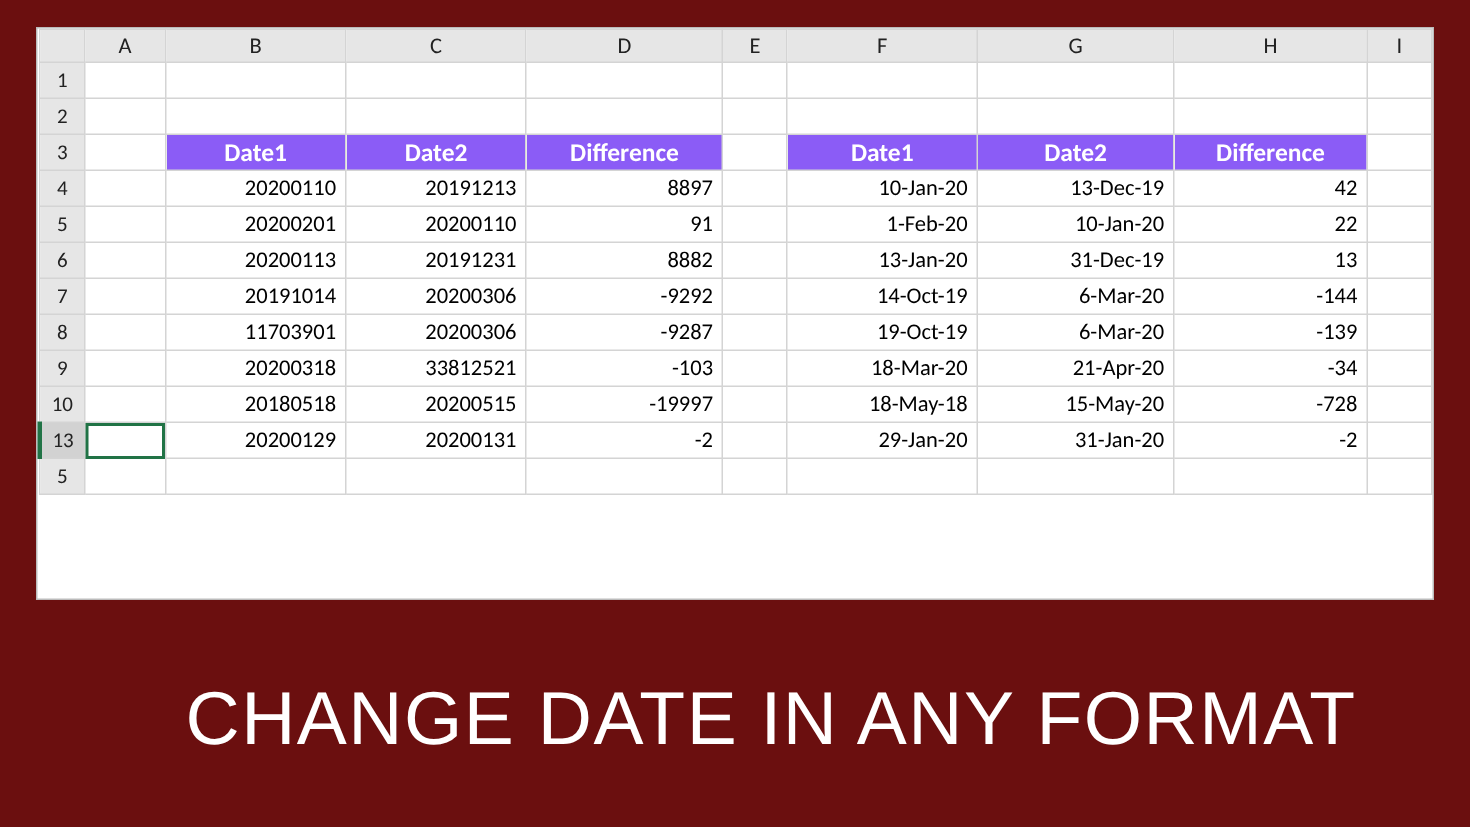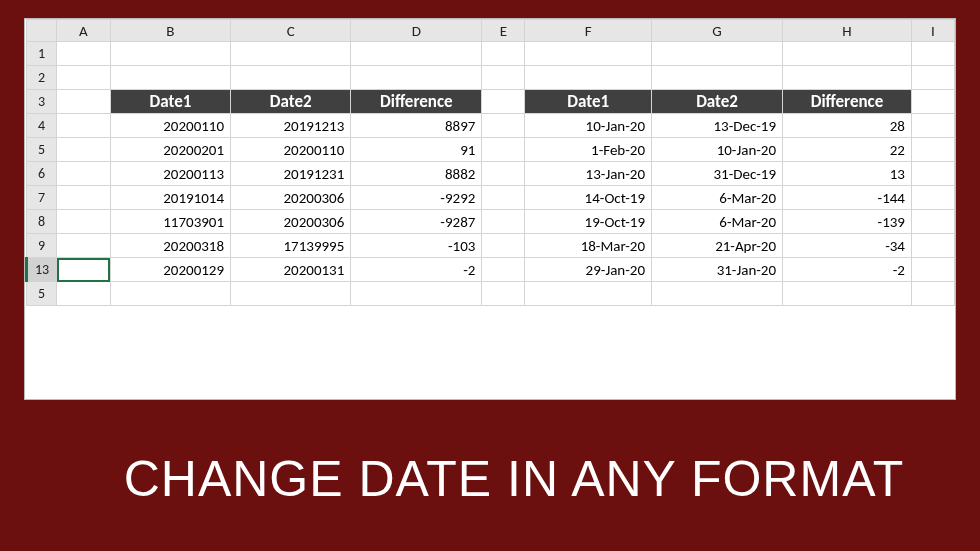--- a/index.html
+++ b/index.html
@@ -51,21 +51,21 @@
       text-align: center;
       font-weight: normal;
       font-size: 14px;
       width: 28px;
     }
     .grid .rowhdr.selected {
       background: #d2d2d2;
       border-left: 3px solid #217346;
     }
     .grid .datahdr {
-      background: #404040;
+      background: #8b5cf6;
       color: #fff;
       font-weight: bold;
       text-align: center;
       font-size: 17px;
     }
     .grid td.cell-sel {
       outline: 2px solid #217346;
       outline-offset: -2px;
     }
     .col-A { width: 50px; }
@@ -166,21 +166,21 @@
         </tr>
         <tr>
           <td class="rowhdr">4</td>
           <td></td>
           <td>20200110</td>
           <td>20191213</td>
           <td>8897</td>
           <td></td>
           <td>10-Jan-20</td>
           <td>13-Dec-19</td>
-          <td>28</td>
+          <td>42</td>
           <td></td>
         </tr>
         <tr>
           <td class="rowhdr">5</td>
           <td></td>
           <td>20200201</td>
           <td>20200110</td>
           <td>91</td>
           <td></td>
           <td>1-Feb-20</td>
@@ -221,26 +221,38 @@
           <td></td>
           <td>19-Oct-19</td>
           <td>6-Mar-20</td>
           <td>-139</td>
           <td></td>
         </tr>
         <tr>
           <td class="rowhdr">9</td>
           <td></td>
           <td>20200318</td>
-          <td>17139995</td>
+          <td>33812521</td>
           <td>-103</td>
           <td></td>
           <td>18-Mar-20</td>
           <td>21-Apr-20</td>
           <td>-34</td>
+          <td></td>
+        </tr>
+        <tr>
+          <td class="rowhdr">10</td>
+          <td></td>
+          <td>20180518</td>
+          <td>20200515</td>
+          <td>-19997</td>
+          <td></td>
+          <td>18-May-18</td>
+          <td>15-May-20</td>
+          <td>-728</td>
           <td></td>
         </tr>
         <tr>
           <td class="rowhdr selected">13</td>
           <td class="cell-sel"></td>
           <td>20200129</td>
           <td>20200131</td>
           <td>-2</td>
           <td></td>
           <td>29-Jan-20</td>

